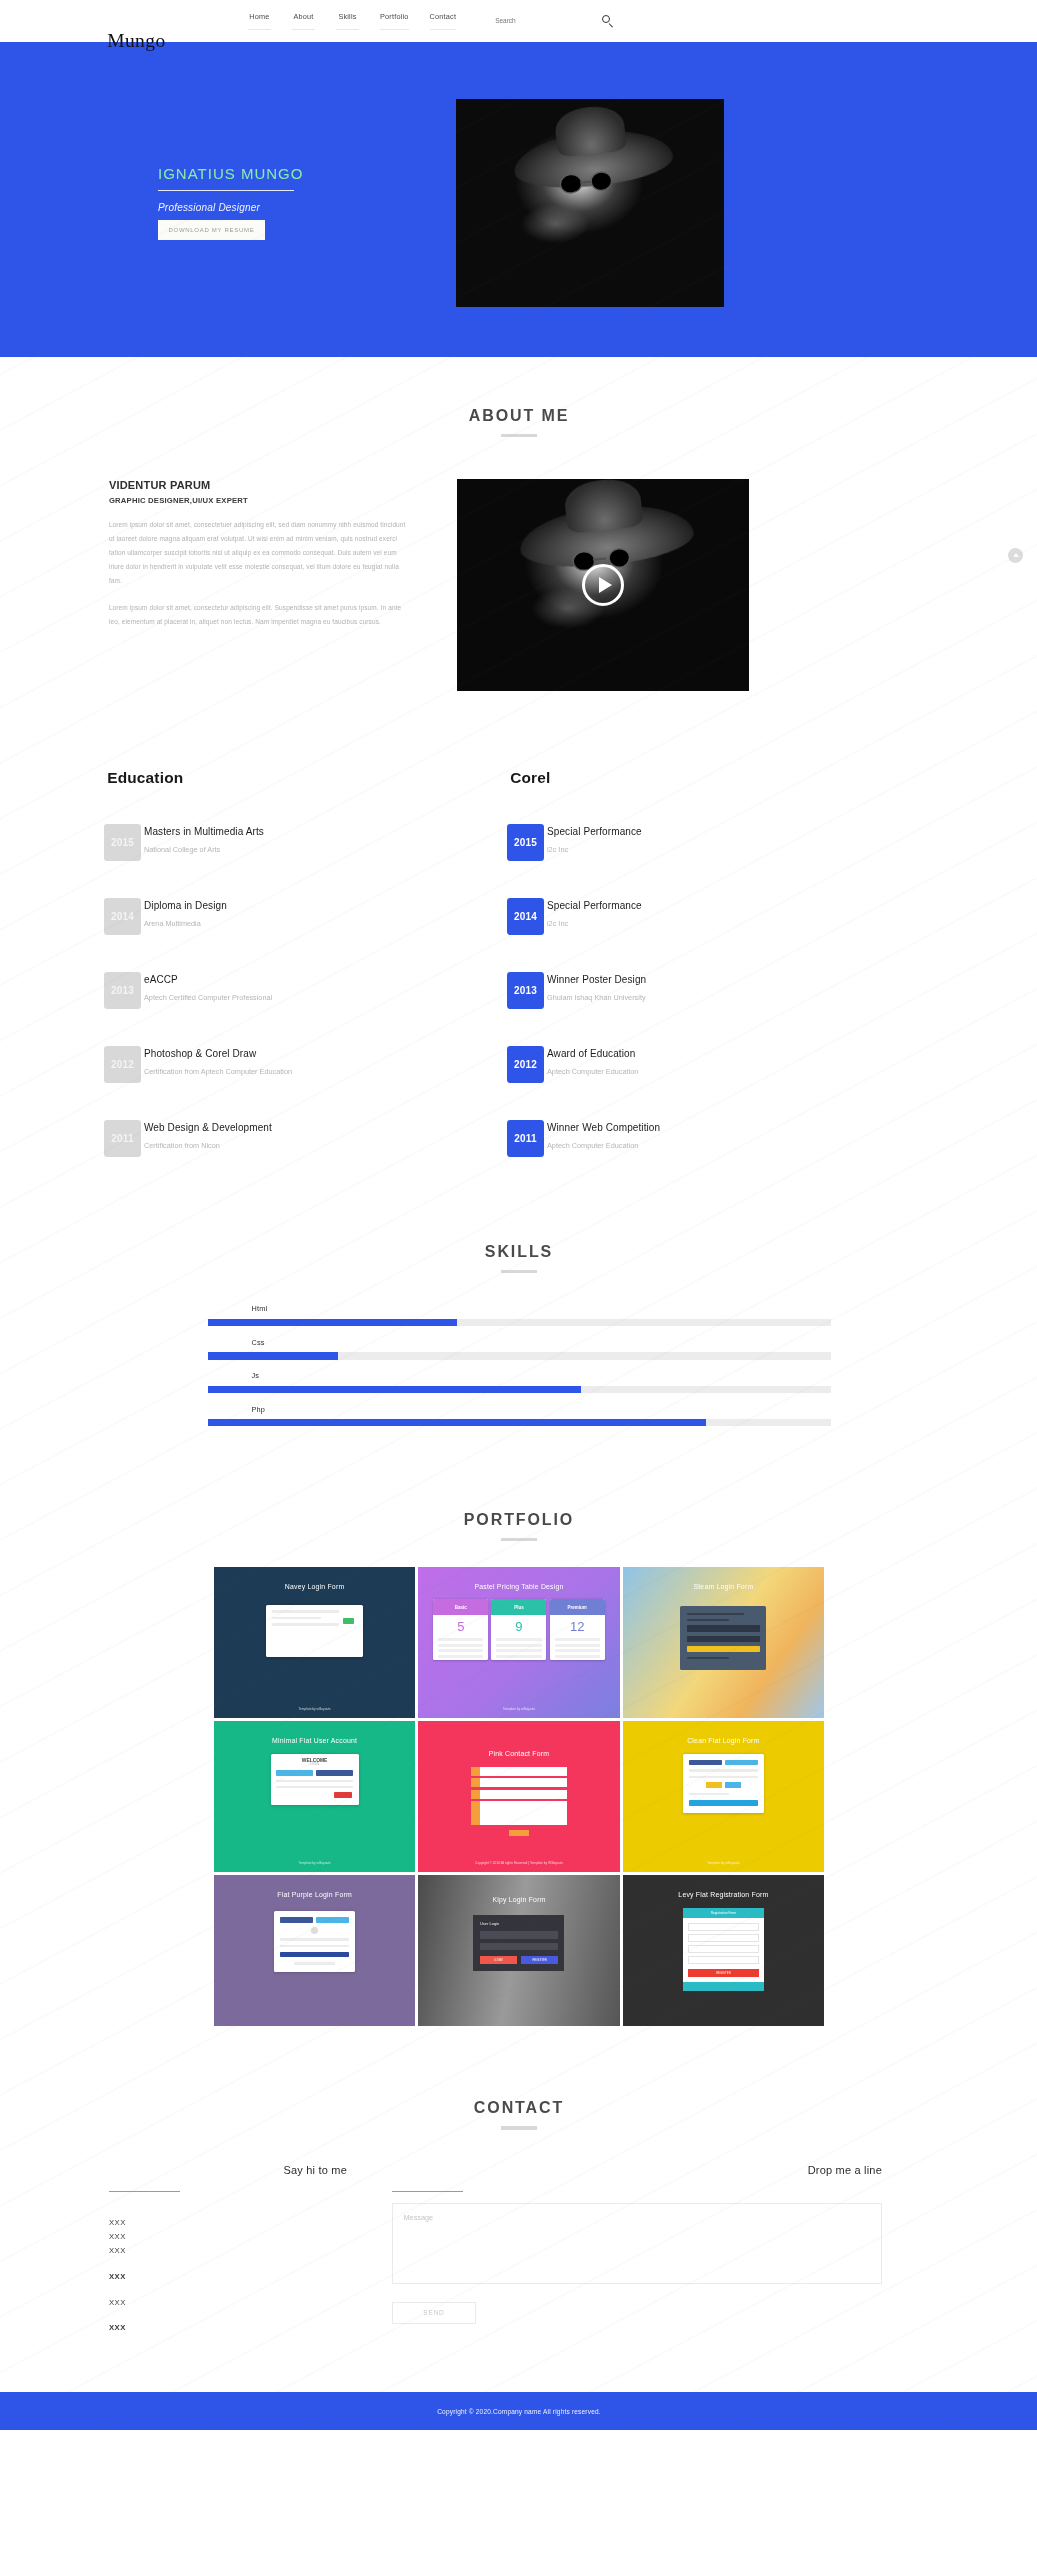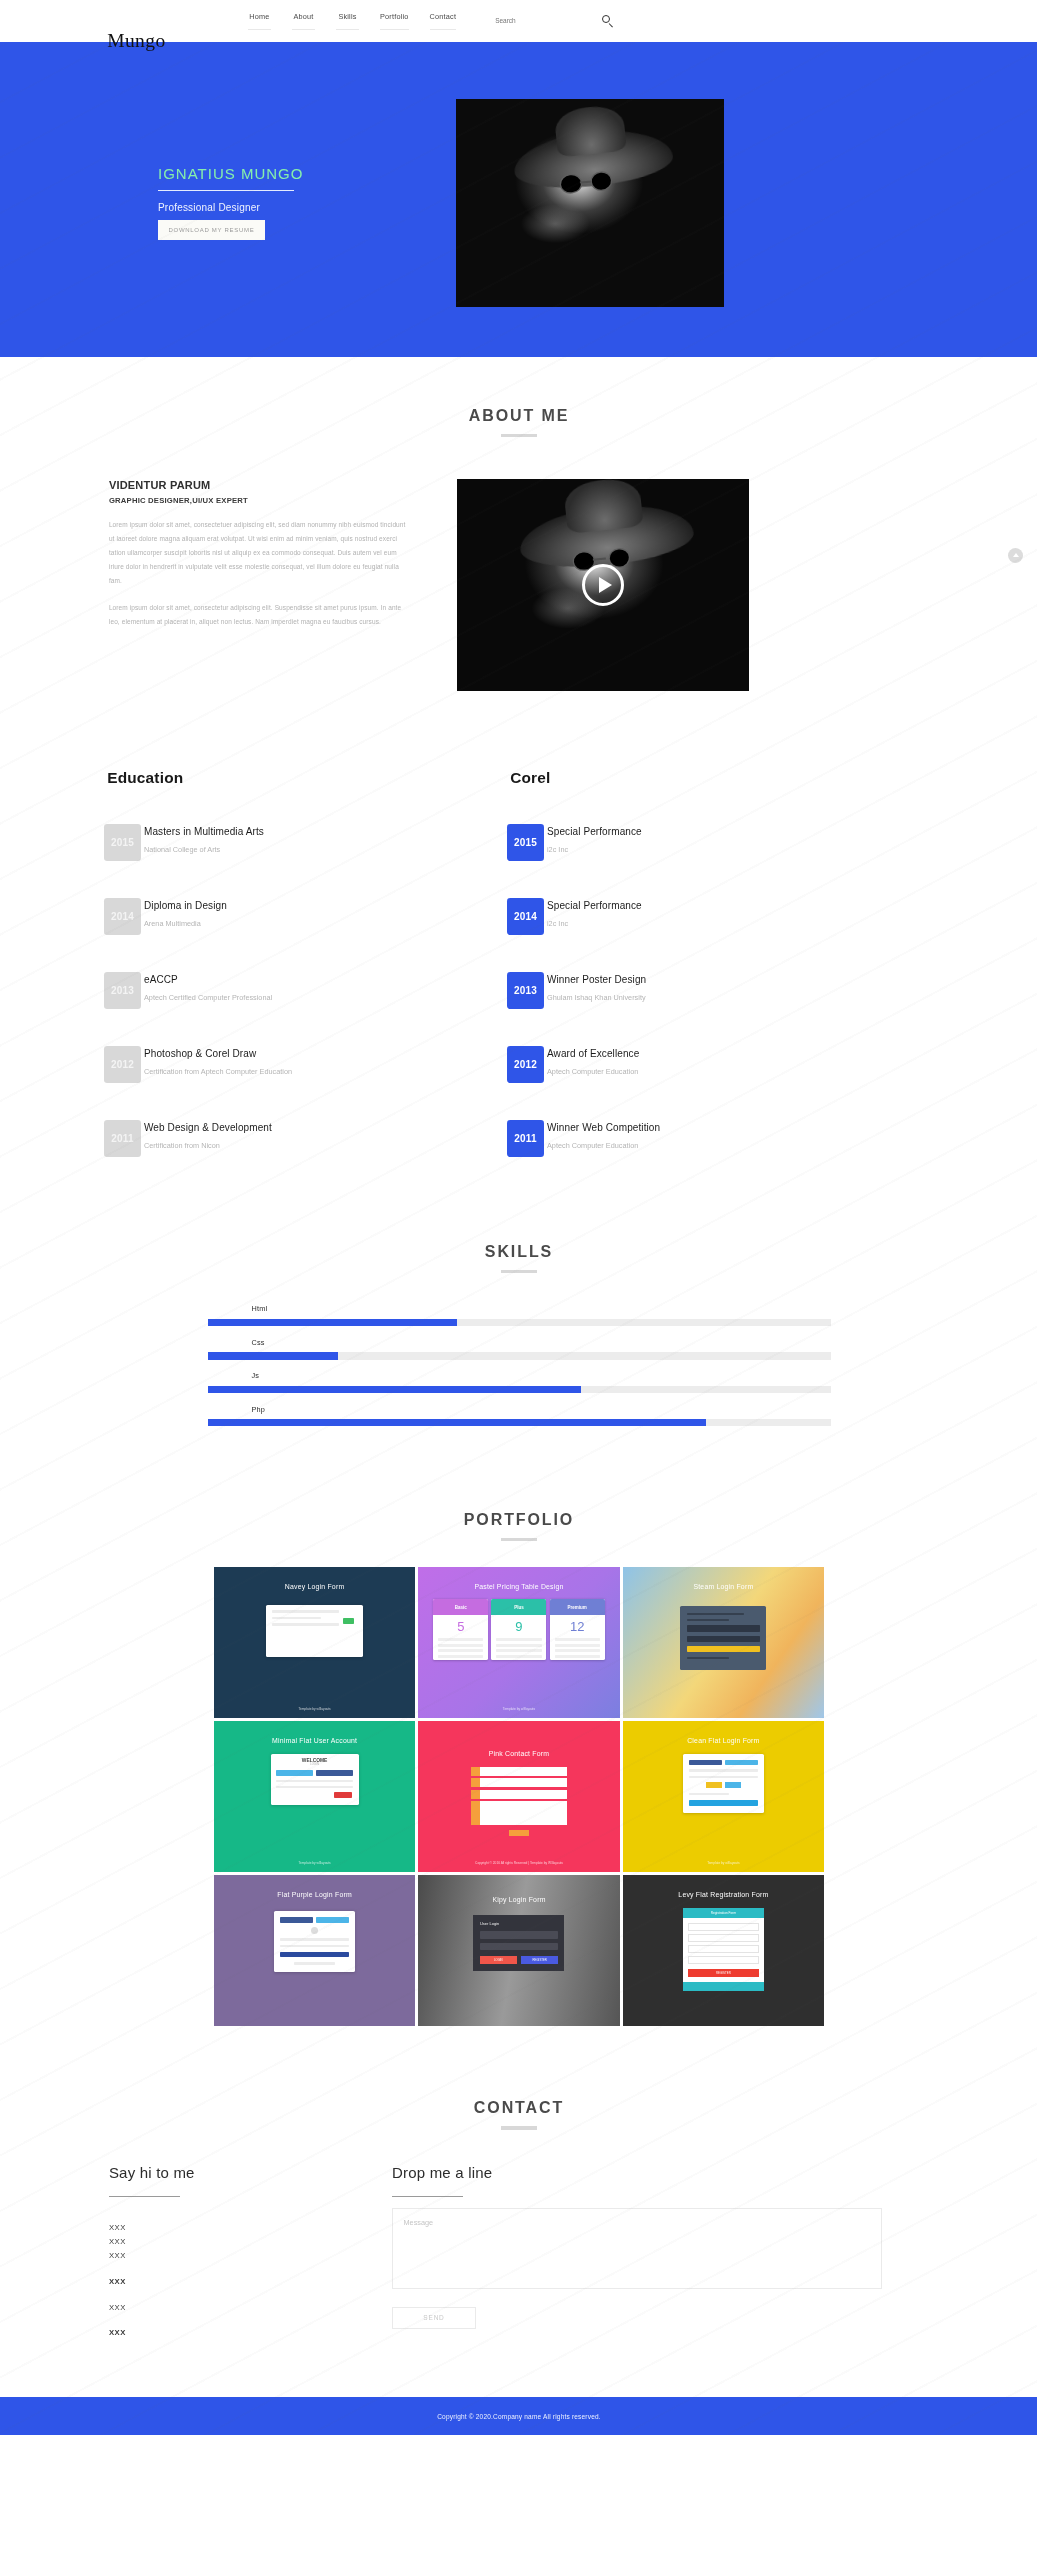--- a/index.html
+++ b/index.html
@@ -47,21 +47,21 @@
   
   .hero { background:#2f55e8; height:315px; position:relative; }
   .hero-inner { width:830px; margin:0 auto; display:flex; align-items:center; height:100%; padding-top:6.5px;}
   .hero-left { width:341px; padding-left:54px; }
   .hero-name {
     font-size:15px; color:#86efac; letter-spacing:1px; font-weight:400;
     padding-bottom:7.3px; display:inline-block;
   }
   .hero-rule { width:136px; height:1.6px; background:#e4ebff; margin-bottom:10.5px; }
   .hero-role {
-    font-size:10px; color:#f0f4ff; letter-spacing:0.2px;
+    font-size:10px; color:#f0f4ff; font-style:italic; letter-spacing:0.2px;
     margin-bottom:7px;
   }
   .hero-btn {
     background:#fbfbf7; border:none; color:#9b9b9b; font-size:6px;
     letter-spacing:0.7px; padding:7.3px 10.5px; cursor:pointer;
     font-family:"Liberation Sans", sans-serif;
   }
   .hero-photo {
     width:268px; height:208px; margin-left:11.4px;
     background:
@@ -206,21 +206,21 @@
   .mock-yellow { height:5.7px; background:#f0c020; border-radius:0.8px; margin-top:4px; }
 
   .social-row { display:flex; gap:2.4px; margin-bottom:4px; }
   .sb { height:5.7px; border-radius:0.8px; flex:1; }
 
   
   .contact { padding-top:73px; }
   .contact-body { width:830px; margin:0 auto; display:flex; padding-top:34px; padding-bottom:57px; }
   .c-left { width:243px; padding-left:4.9px; }
   .c-right { width:535px; padding-left:45px; }
-  .c-head { font-size:15px; color:#2c2c2c; letter-spacing:0.2px; }
+  .c-head { font-size:11px; color:#2c2c2c; letter-spacing:0.2px;text-align:right; }
   .c-underline { width:71px; height:0.8px; background:#9a9a9a; margin-top:15.4px; }
   .c-list { margin-top:24px; }
   .c-item { font-size:7.7px; color:#3a3a3a; letter-spacing:0.6px; line-height:1.85; }
   .c-item.bold { font-weight:bold; }
   .c-gap { height:11.4px; }
   .c-row { display:flex; gap:14.6px; margin-top:25px; }
   .c-input {
     height:25px; border:0.8px solid #eaeaea; flex:1; padding:0 10.5px;
     font-size:7.3px; color:#b9b9b9; outline:none; background:#fff;
     font-family:"Liberation Sans", sans-serif;
@@ -388,21 +388,21 @@
       <div class="tl-item">
         <div class="tl-year blue">2013</div>
         <div class="tl-body">
           <div class="tl-title">Winner Poster Design</div>
           <div class="tl-sub">Ghulam Ishaq Khan University</div>
         </div>
       </div>
       <div class="tl-item">
         <div class="tl-year blue">2012</div>
         <div class="tl-body">
-          <div class="tl-title">Award of Excellence</div>
+          <div class="tl-title">Award of Education</div>
           <div class="tl-sub">Aptech Computer Education</div>
         </div>
       </div>
       <div class="tl-item">
         <div class="tl-year blue">2011</div>
         <div class="tl-body">
           <div class="tl-title">Winner Web Competition</div>
           <div class="tl-sub">Aptech Computer Education</div>
         </div>
       </div>

